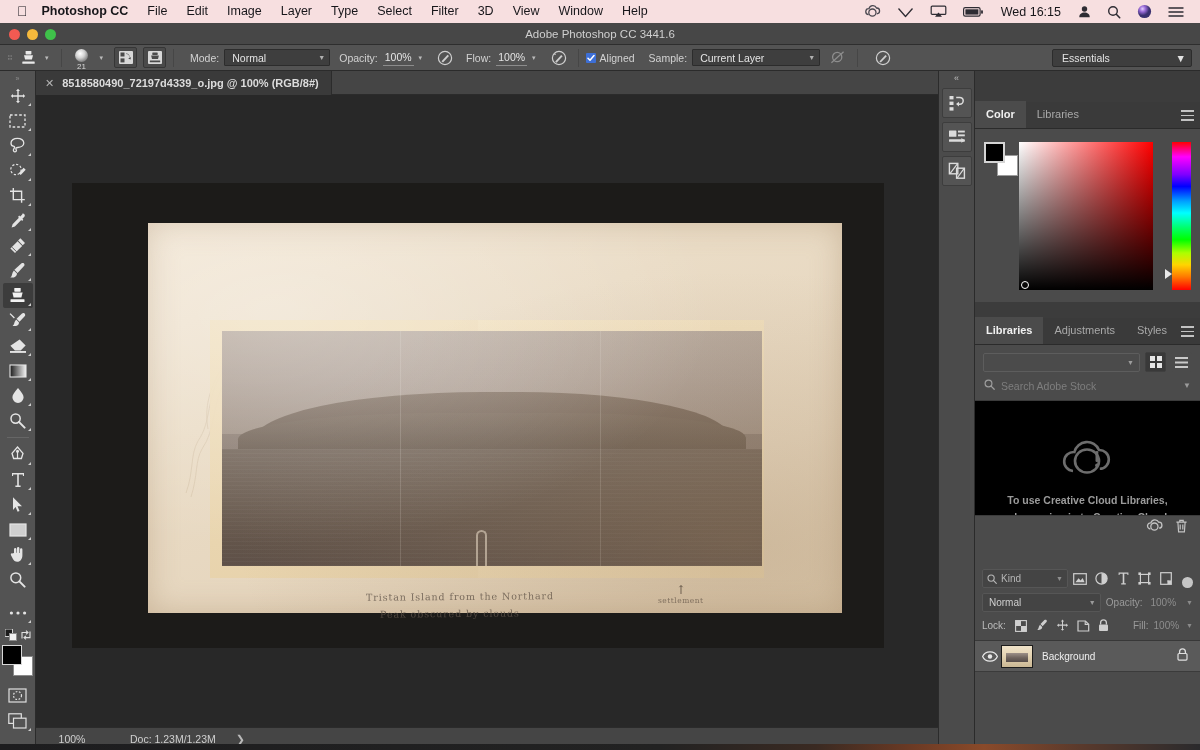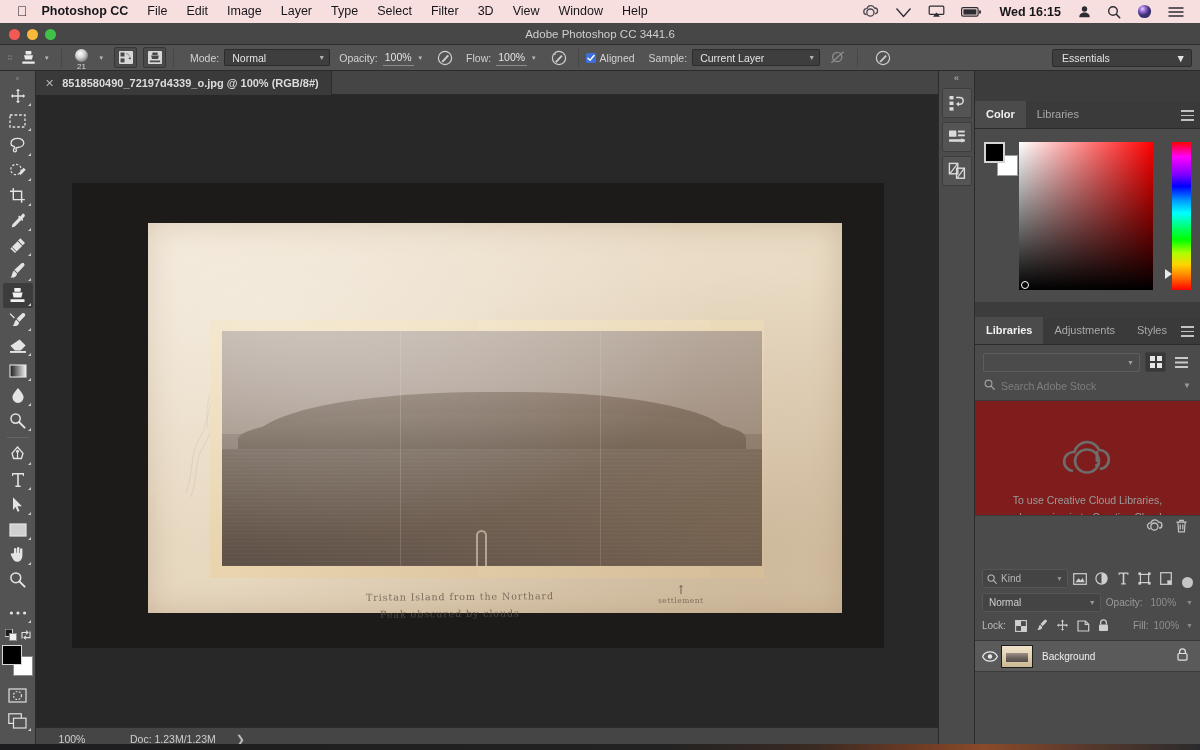--- a/index.html
+++ b/index.html
@@ -18,21 +18,21 @@
     background: #f7dfe0;
     display: flex; align-items: center;
     font-size: 12.5px; color: #17161a;
     padding: 0 8px;
   }
   .macbar .apple { font-size: 14px; padding: 0 11px 2px 9px; color:#15141a; }
   .macbar .mi { padding: 0 9.5px; white-space: nowrap; line-height: 23px; }
   .macbar .mi.app-name { font-weight: bold; padding-left: 3px; }
   .macbar .spacer { flex: 1; }
   .macbar .ri { padding: 0 8px; display:flex; align-items:center; }
-  .macbar .clock { padding: 0 9px; white-space: nowrap; font-weight: bold; }
+  .macbar .clock { padding: 0 9px; white-space: nowrap; }
 
   
   .titlebar {
     position: absolute; top: 23px; left: 0; width: 1200px; height: 22px;
     background: #474747;
     border-bottom: 1px solid #2e2e2e;
     display: flex; align-items: center; justify-content: center;
     font-size: 11.5px; color: #cfcfcf;
   }
   .lights { position: absolute; left: 9px; top: 6px; display: flex; gap: 7px; }
@@ -281,21 +281,21 @@
     display:flex; align-items:center; justify-content:flex-end; padding-right:5px;
     font-size:7px; color:#9d9d9d;
   }
   .lib-v { width:21px; height:20px; border:1px solid #3f3f3f; border-radius:2px; background:#393939;
     display:flex;align-items:center;justify-content:center;}
   .lib-v.off { background:#4b4b4b; border-color:#4b4b4b; }
   .lib-search {
     display:flex; align-items:center; gap:6px; padding: 7px 9px 8px;
     border-bottom:1px solid #3b3b3b; font-size:10.5px; color:#7e7e7e;
   }
-  .lib-body { position:relative; height: 138px; background:#7f1d1d; }
+  .lib-body { position:relative; height: 138px; background:#000000;font-weight:bold; }
   .lib-empty { position:absolute; left:0; right:0; top: 34px; text-align:center; }
   .lib-empty .txt { font-size: 10.5px; color: #9b9b9b; line-height: 17px; margin-top: 9px; }
   .lib-foot {
     position:absolute; bottom:0; left:0; right:0; height: 24px;
     display:flex; align-items:center; justify-content:flex-end; gap: 12px; padding-right: 12px;
     border-top: 1px solid #3b3b3b; background:#4b4b4b;
   }
 
   
   .lyrpnl { background:#4b4b4b; height: 245px; position:relative; }

